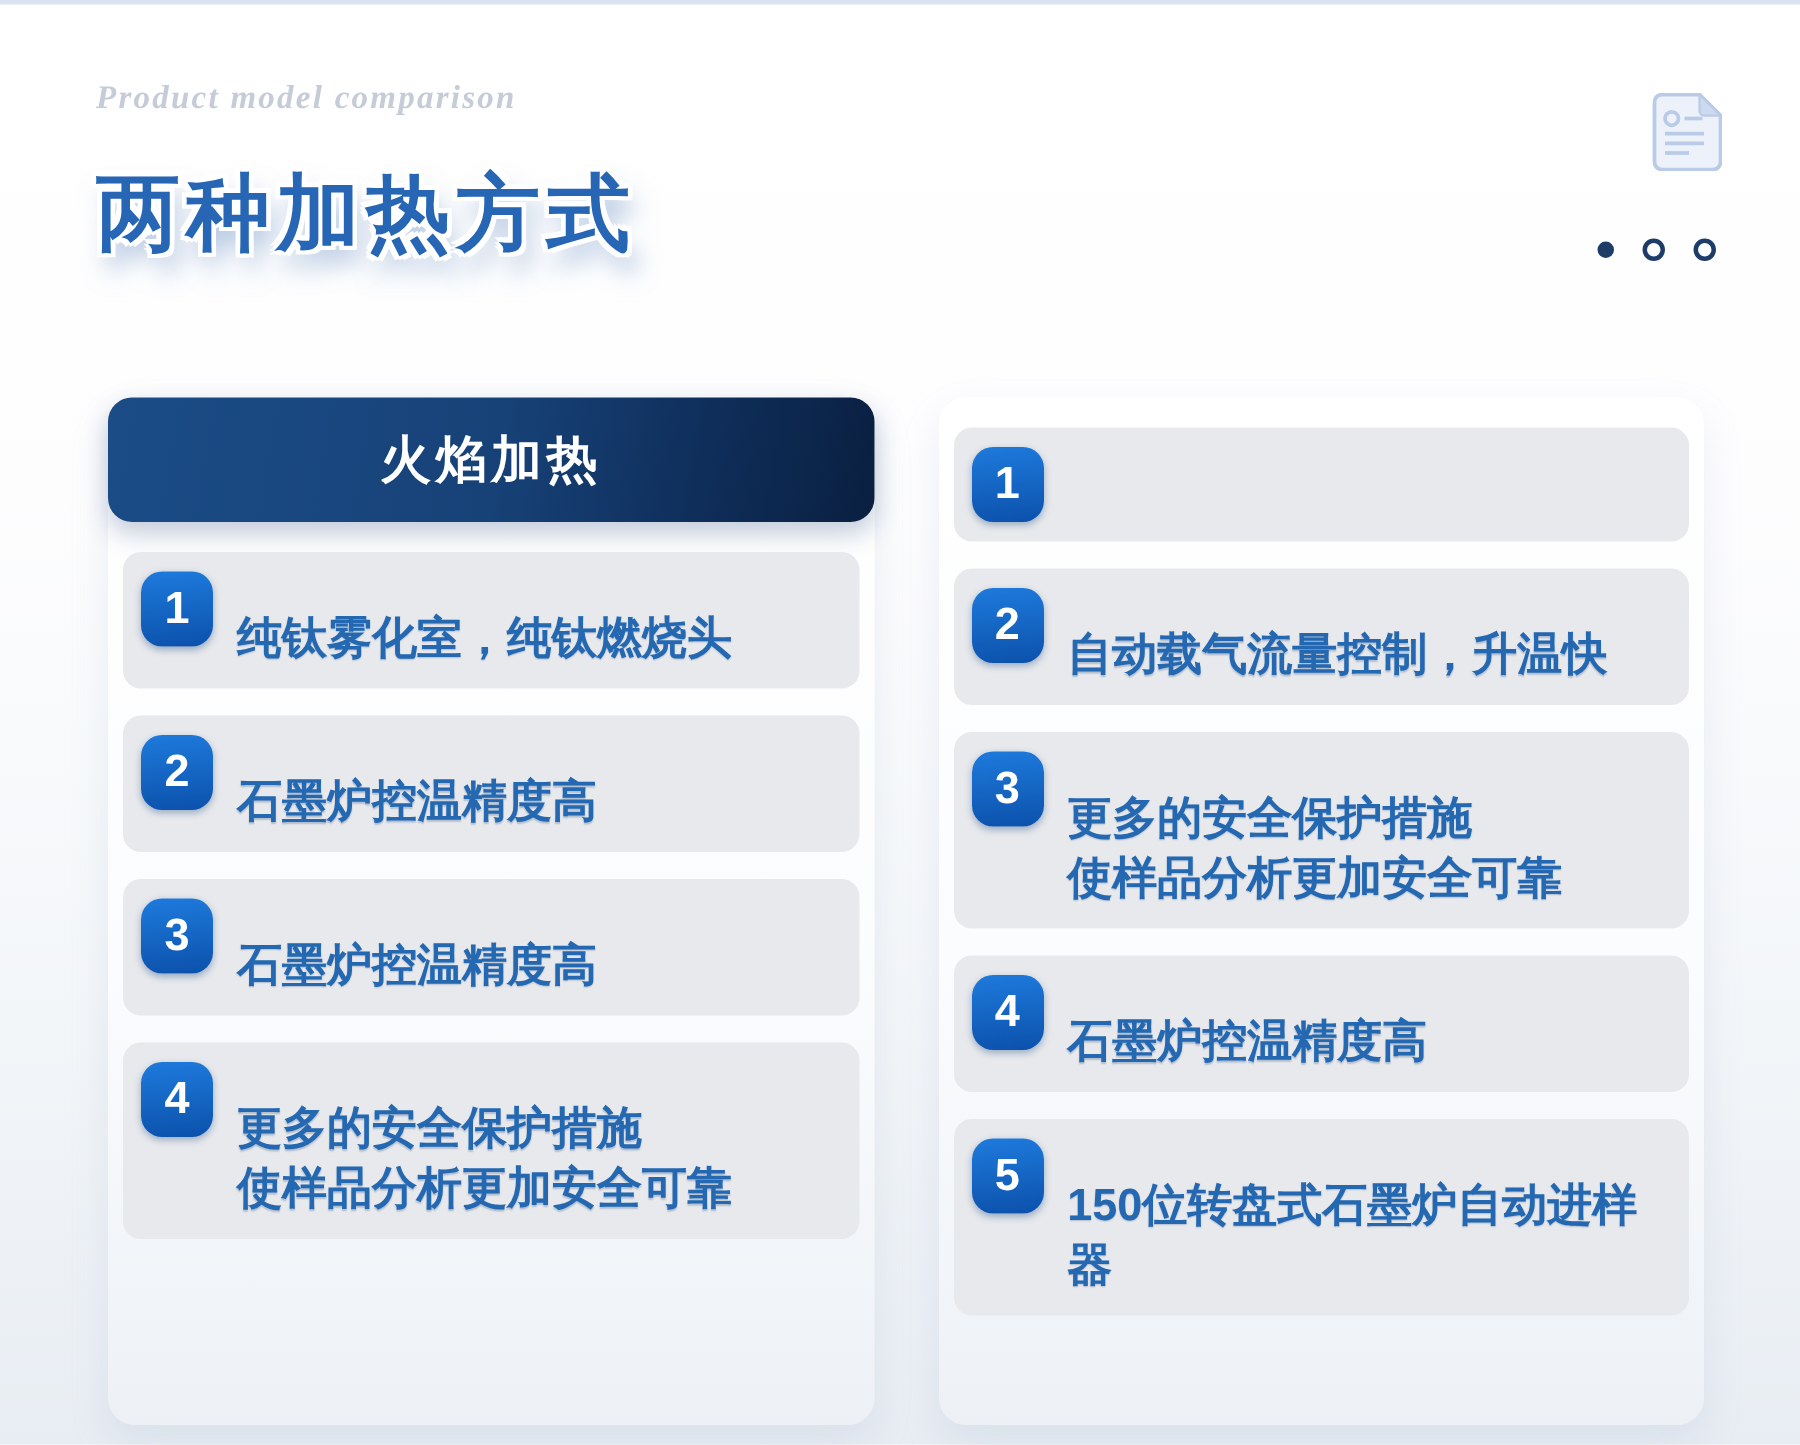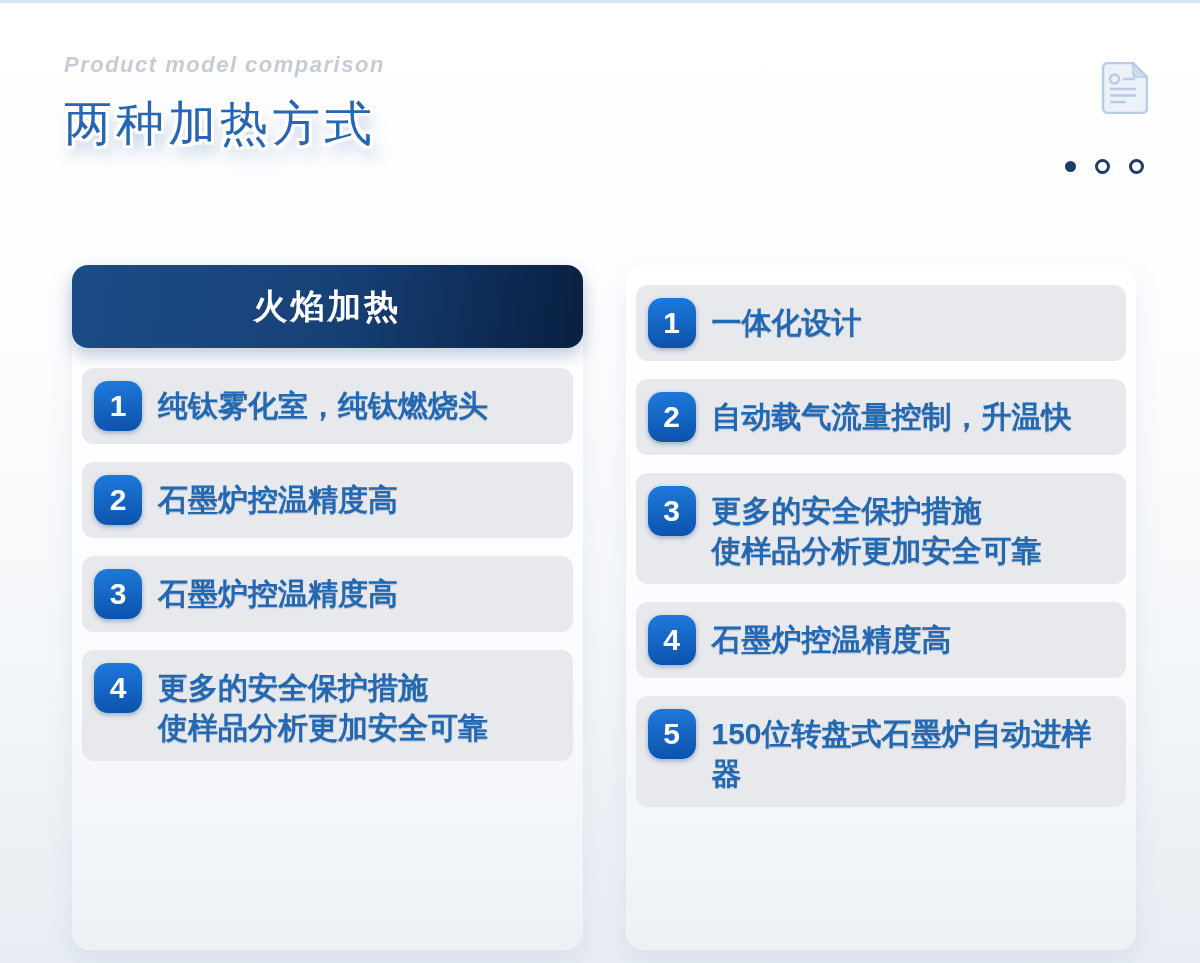--- a/index.html
+++ b/index.html
@@ -12,25 +12,25 @@
   .page {
     position:relative; width:1200px; height:963px;
     background:linear-gradient(180deg,#ffffff 0%,#fdfdfe 35%,#f3f6f9 70%,#e8edf3 100%);
   }
   .topbar { position:absolute; top:0; left:0; width:100%; height:3px; background:#d9e3f3; }
 
   
   .hero { position:relative; padding:52px 64px 0; }
   .eyebrow {
     font-size:22px; font-weight:bold; font-style:italic;
-    color:#c5ccd7; letter-spacing:1.5px;
+    color:#c5ccd7; letter-spacing:1.5px;font-family:Liberation Serif, serif;
   }
   .title {
-    margin-top:14px;
-    font-size:48px; font-weight:normal; letter-spacing:4px;
+    margin-top:27px;
+    font-size:56px; font-weight:bold; letter-spacing:4px;
     color:#2766b4;
     text-shadow:
       -3px -3px 0 #ffffff, 3px -3px 0 #ffffff,
       -3px  3px 0 #ffffff, 3px  3px 0 #ffffff,
        0   -3px 0 #ffffff, 0    3px 0 #ffffff,
       -3px  0   0 #ffffff, 3px  0   0 #ffffff,
        5px 12px 16px rgba(84,127,188,0.55);
   }
   .doc-icon { position:absolute; top:62px; right:52px; width:48px; height:52px; }
   .dots {
@@ -70,20 +70,21 @@
     background:linear-gradient(175deg,#1e7adc 0%,#1668c6 45%,#0b51ab 100%);
     display:flex; align-items:center; justify-content:center;
     color:#ffffff; font-size:30px; font-weight:bold;
     box-shadow:0 2px 5px rgba(9,55,120,0.35);
   }
   .item-text {
     padding-top:5px;
     font-size:30px; line-height:40px; font-weight:bold;
     color:#2468b2; white-space:pre-line;
     text-shadow:0 1px 1px rgba(20,60,120,0.25);
+    margin-top:20px;
   }
 </style>
 </head>
 <body>
 
 <div class="page">
   <div class="topbar"></div>
 
   <div class="hero">
     <div class="eyebrow">Product model comparison</div>
@@ -126,21 +127,20 @@
             <span class="badge">4</span>
             <div class="item-text">更多的安全保护措施
 使样品分析更加安全可靠</div>
           </div>
         </div>
       </section>
       <section class="panel">
         <div class="items">
           <div class="item">
             <span class="badge">1</span>
-            <div class="item-text">一体化设计</div>
           </div>
           <div class="item">
             <span class="badge">2</span>
             <div class="item-text">自动载气流量控制，升温快</div>
           </div>
           <div class="item">
             <span class="badge">3</span>
             <div class="item-text">更多的安全保护措施
 使样品分析更加安全可靠</div>
           </div>

